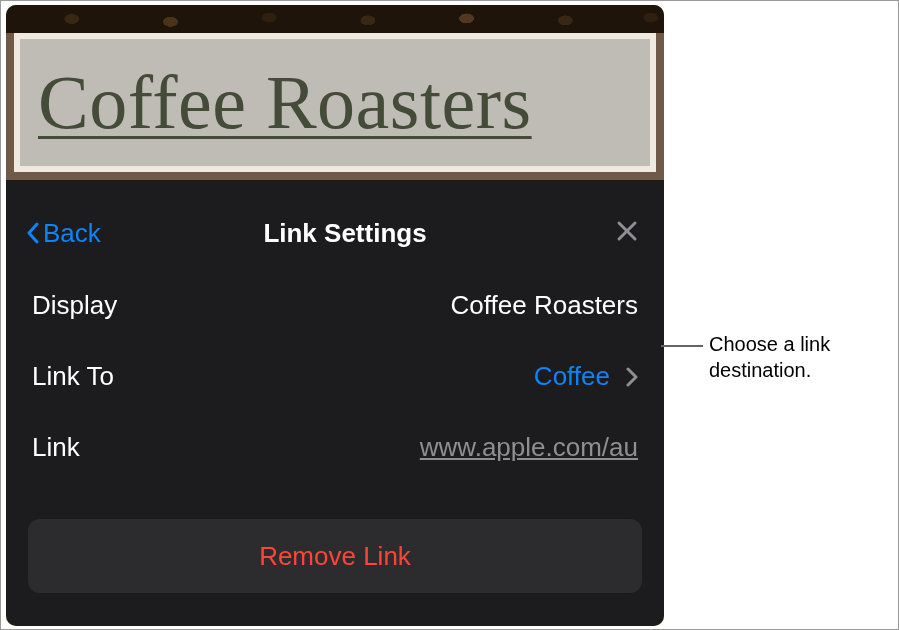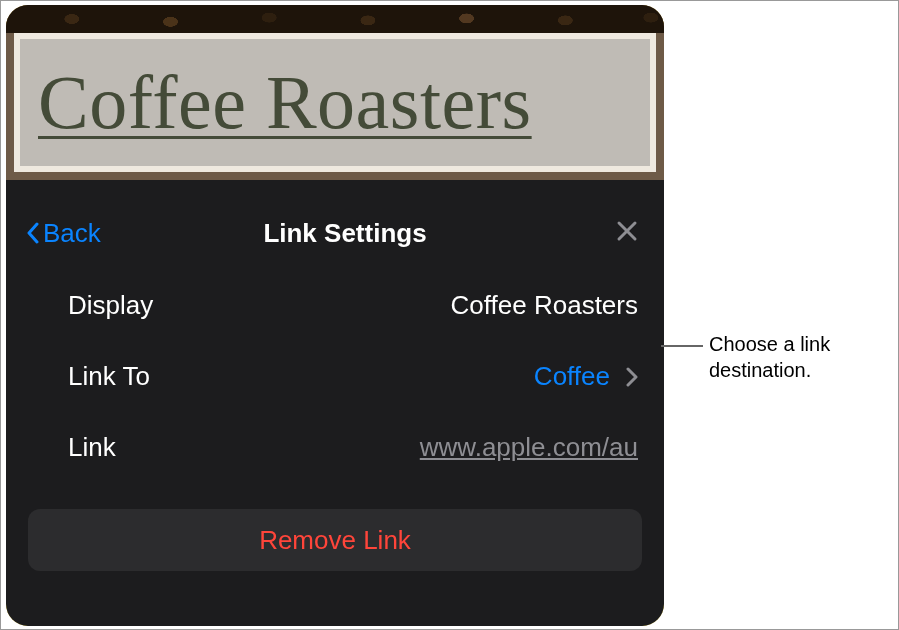--- a/index.html
+++ b/index.html
@@ -19,21 +19,21 @@
       width: 899px;
       height: 630px;
       position: relative;
     }
     .panel-region {
       position: absolute;
       left: 5px;
       top: 4px;
       width: 658px;
       height: 621px;
-      border-radius: 22px;
+      border-radius: 10px;
       overflow: hidden;
       background: #fde047;
     }
     .doc-header {
       height: 175px;
       background: #6e5a47;
       position: relative;
       overflow: hidden;
     }
     .beans-strip {
@@ -126,21 +126,20 @@
     }
     .rows {
       padding: 8px 0 0 0;
     }
     .row {
       display: flex;
       justify-content: space-between;
       align-items: center;
       padding: 20px 26px;
       font-size: 26px;
-      margin-left: 36px;
     }
     .row-label {
       color: #fff;
     }
     .row-value {
       color: #fff;
       display: flex;
       align-items: center;
     }
     .row-value.link-blue {
@@ -149,22 +148,22 @@
     .row-value.placeholder-gray {
       color: #8e8e93;
       text-decoration: underline;
     }
     .disclosure {
       width: 12px;
       height: 20px;
       margin-left: 16px;
     }
     .remove-button {
-      margin: 26px 22px 0 22px;
-      height: 62px;
+      margin: 36px 22px 0 22px;
+      height: 74px;
       background: #2c2c2e;
       border-radius: 12px;
       display: flex;
       align-items: center;
       justify-content: center;
       color: #ff453a;
       font-size: 26px;
       cursor: pointer;
     }
     .callout {

